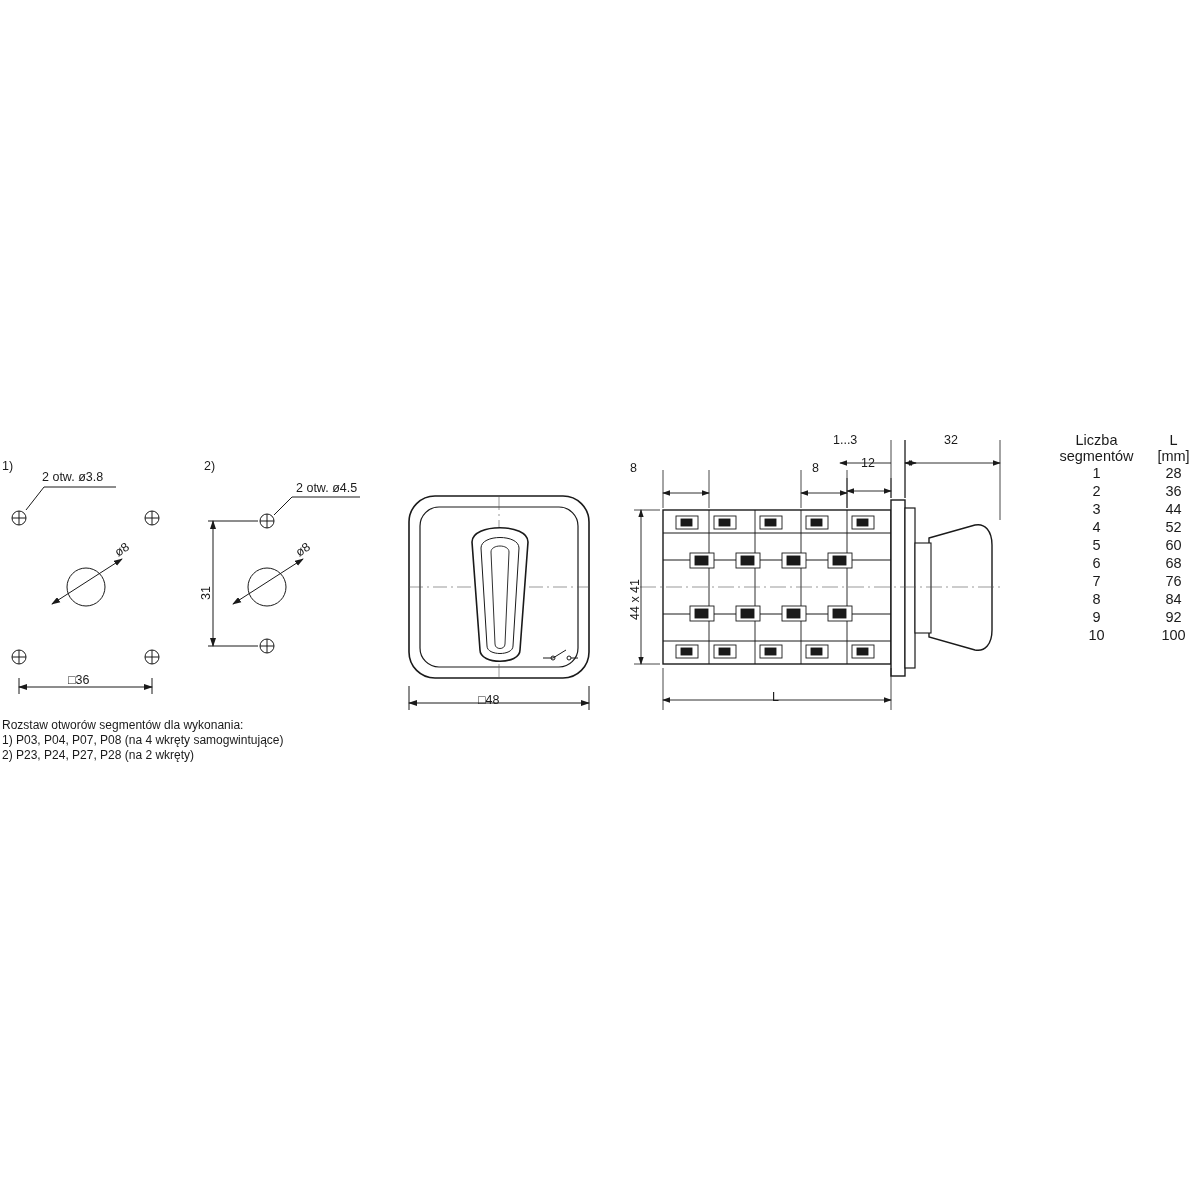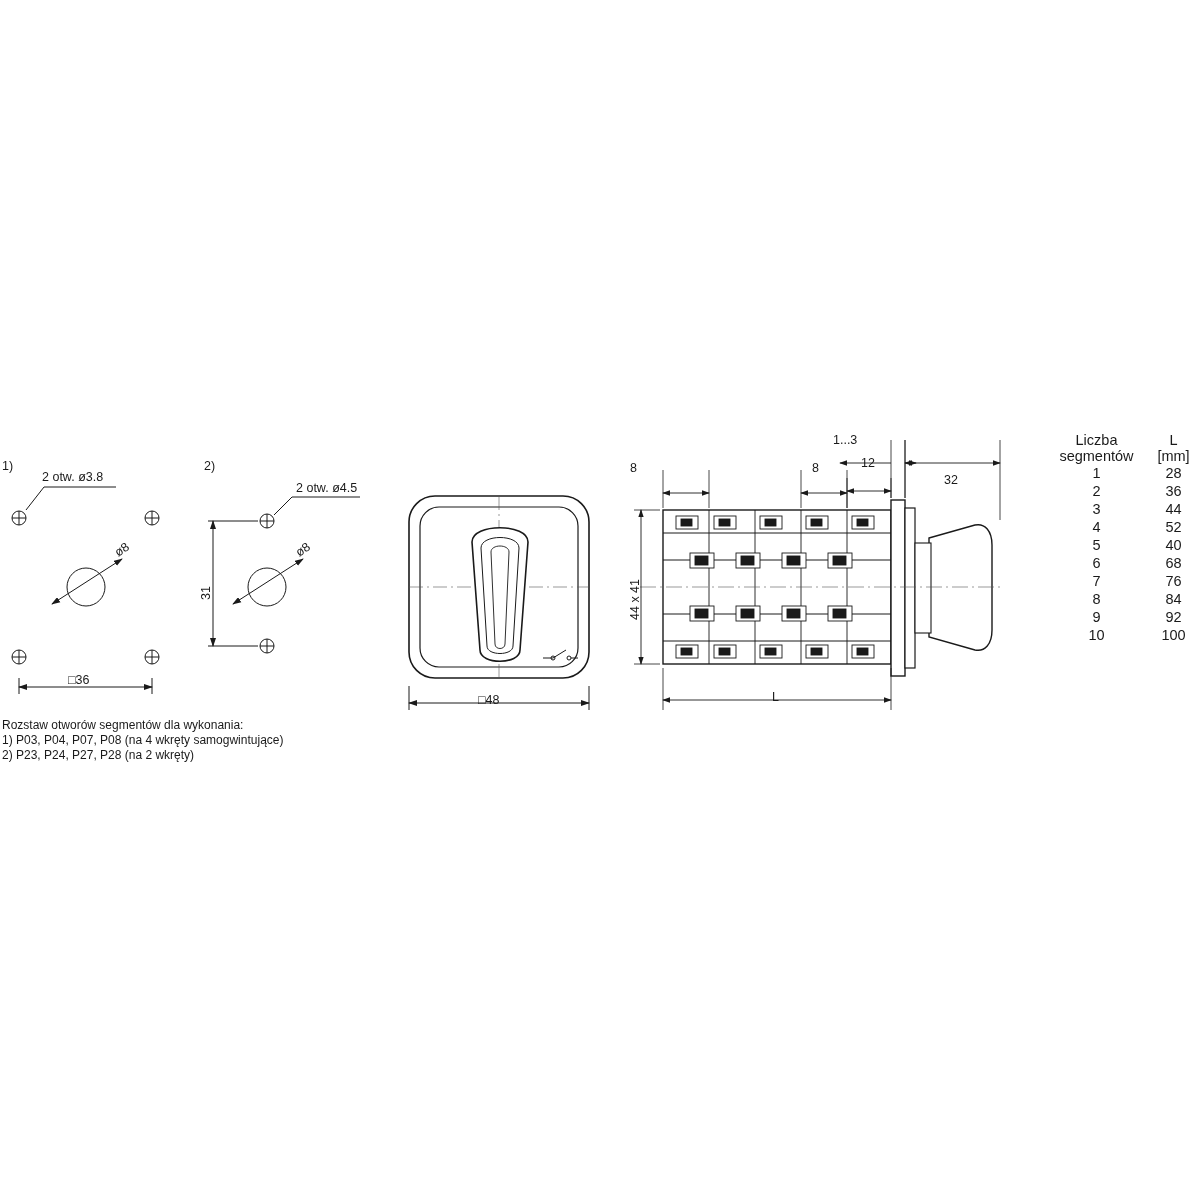--- a/index.html
+++ b/index.html
@@ -217,21 +217,21 @@
   <div class="note" style="left:2px;top:718px;">Rozstaw otworów segmentów dla wykonania:</div>
   <div class="note" style="left:2px;top:733px;">1) P03, P04, P07, P08 (na 4 wkręty samogwintujące)</div>
   <div class="note" style="left:2px;top:748px;">2) P23, P24, P27, P28 (na 2 wkręty)</div>
 
   <div class="lbl" style="left:478px;top:693px;">□48</div>
 
   <div class="lbl" style="left:630px;top:461px;">8</div>
   <div class="lbl" style="left:812px;top:461px;">8</div>
   <div class="lbl" style="left:861px;top:456px;">12</div>
   <div class="lbl" style="left:833px;top:433px;">1...3</div>
-  <div class="lbl" style="left:944px;top:433px;margin-top:40px;">32</div>
+  <div class="lbl" style="left:944px;top:433px;">32</div>
   <div class="vtxt" style="left:628px;top:620px;">44 x 41</div>
   <div class="lbl" style="left:772px;top:690px;">L</div>
 
   <div class="tbl" style="left:1046px;top:432px;">
     <table>
       <thead>
         <tr>
           <th class="c1"><span>Liczba</span></th>
           <th class="c2"><span>L</span></th>
         </tr>
@@ -252,21 +252,21 @@
           <tr>
             <td class="c1">3</td>
             <td class="c2">44</td>
           </tr>
           <tr>
             <td class="c1">4</td>
             <td class="c2">52</td>
           </tr>
           <tr>
             <td class="c1">5</td>
-            <td class="c2">40</td>
+            <td class="c2">60</td>
           </tr>
           <tr>
             <td class="c1">6</td>
             <td class="c2">68</td>
           </tr>
           <tr>
             <td class="c1">7</td>
             <td class="c2">76</td>
           </tr>
           <tr>

